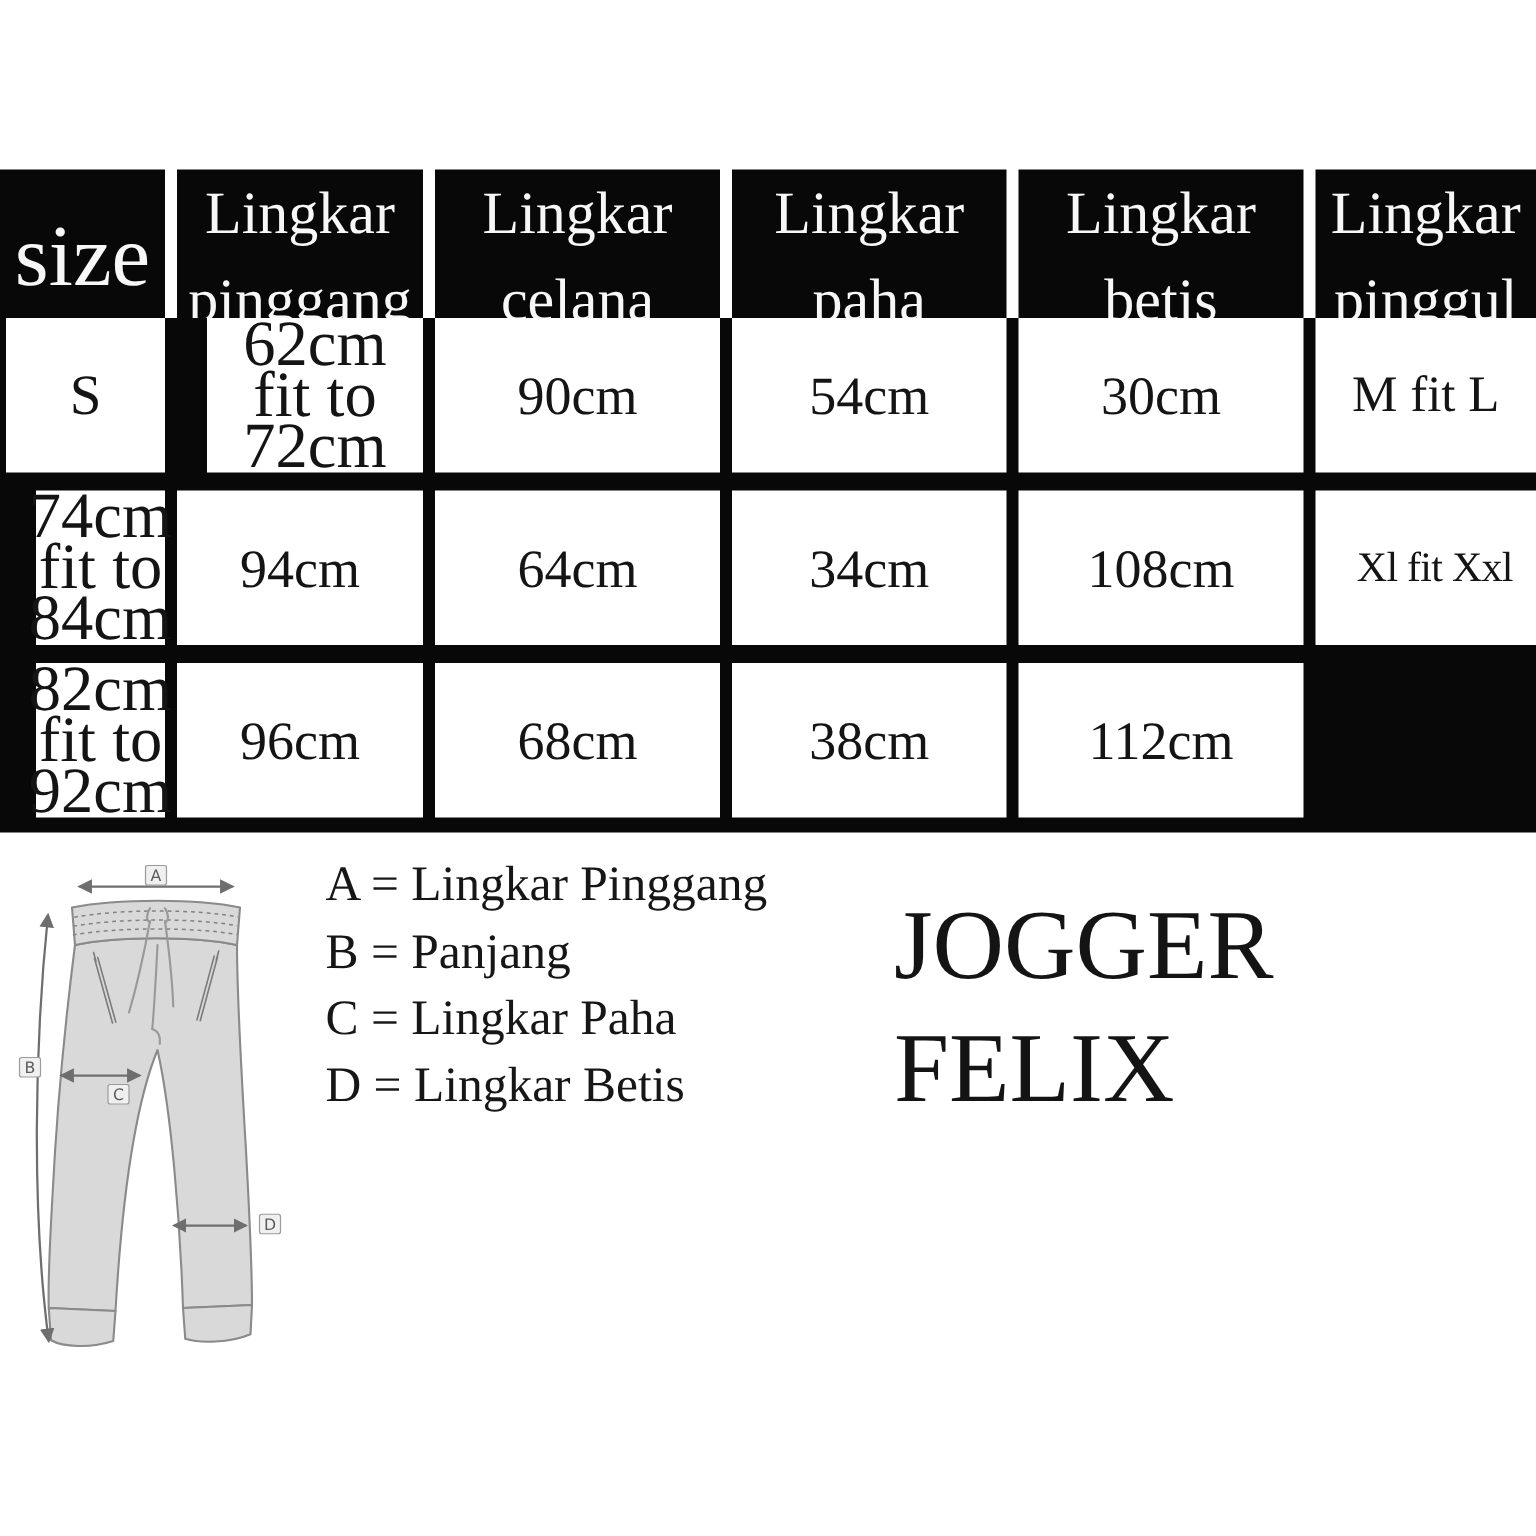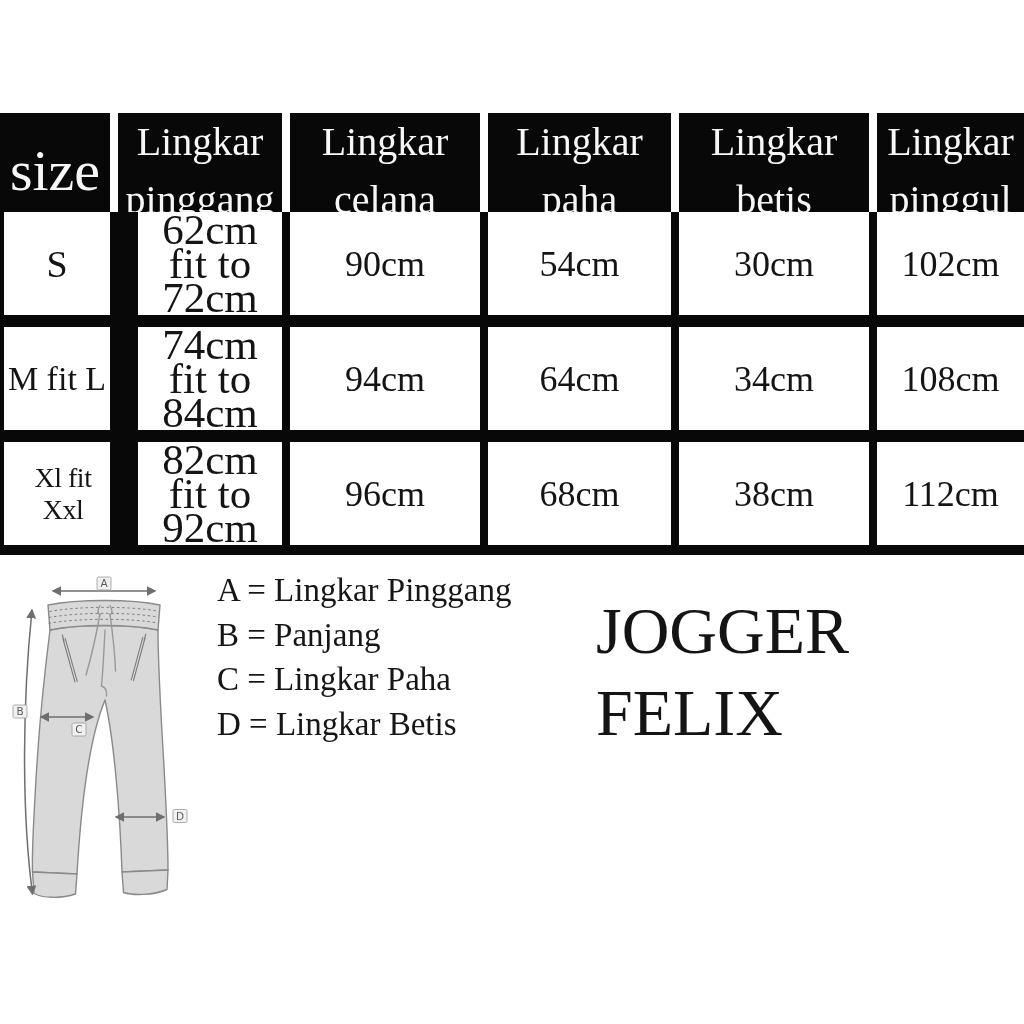--- a/index.html
+++ b/index.html
@@ -61,21 +61,20 @@
 
   <div class="chart-body">
 
     <div class="cell rl-s">S</div>
     <div class="cell cell-range">62cm
 fit to
 72cm</div>
     <div class="cell">90cm</div>
     <div class="cell">54cm</div>
     <div class="cell">30cm</div>
-    <div class="cell">102cm</div>
 
     <div class="cell rl-m">M fit L</div>
     <div class="cell cell-range">74cm
 fit to
 84cm</div>
     <div class="cell">94cm</div>
     <div class="cell">64cm</div>
     <div class="cell">34cm</div>
     <div class="cell">108cm</div>
 

